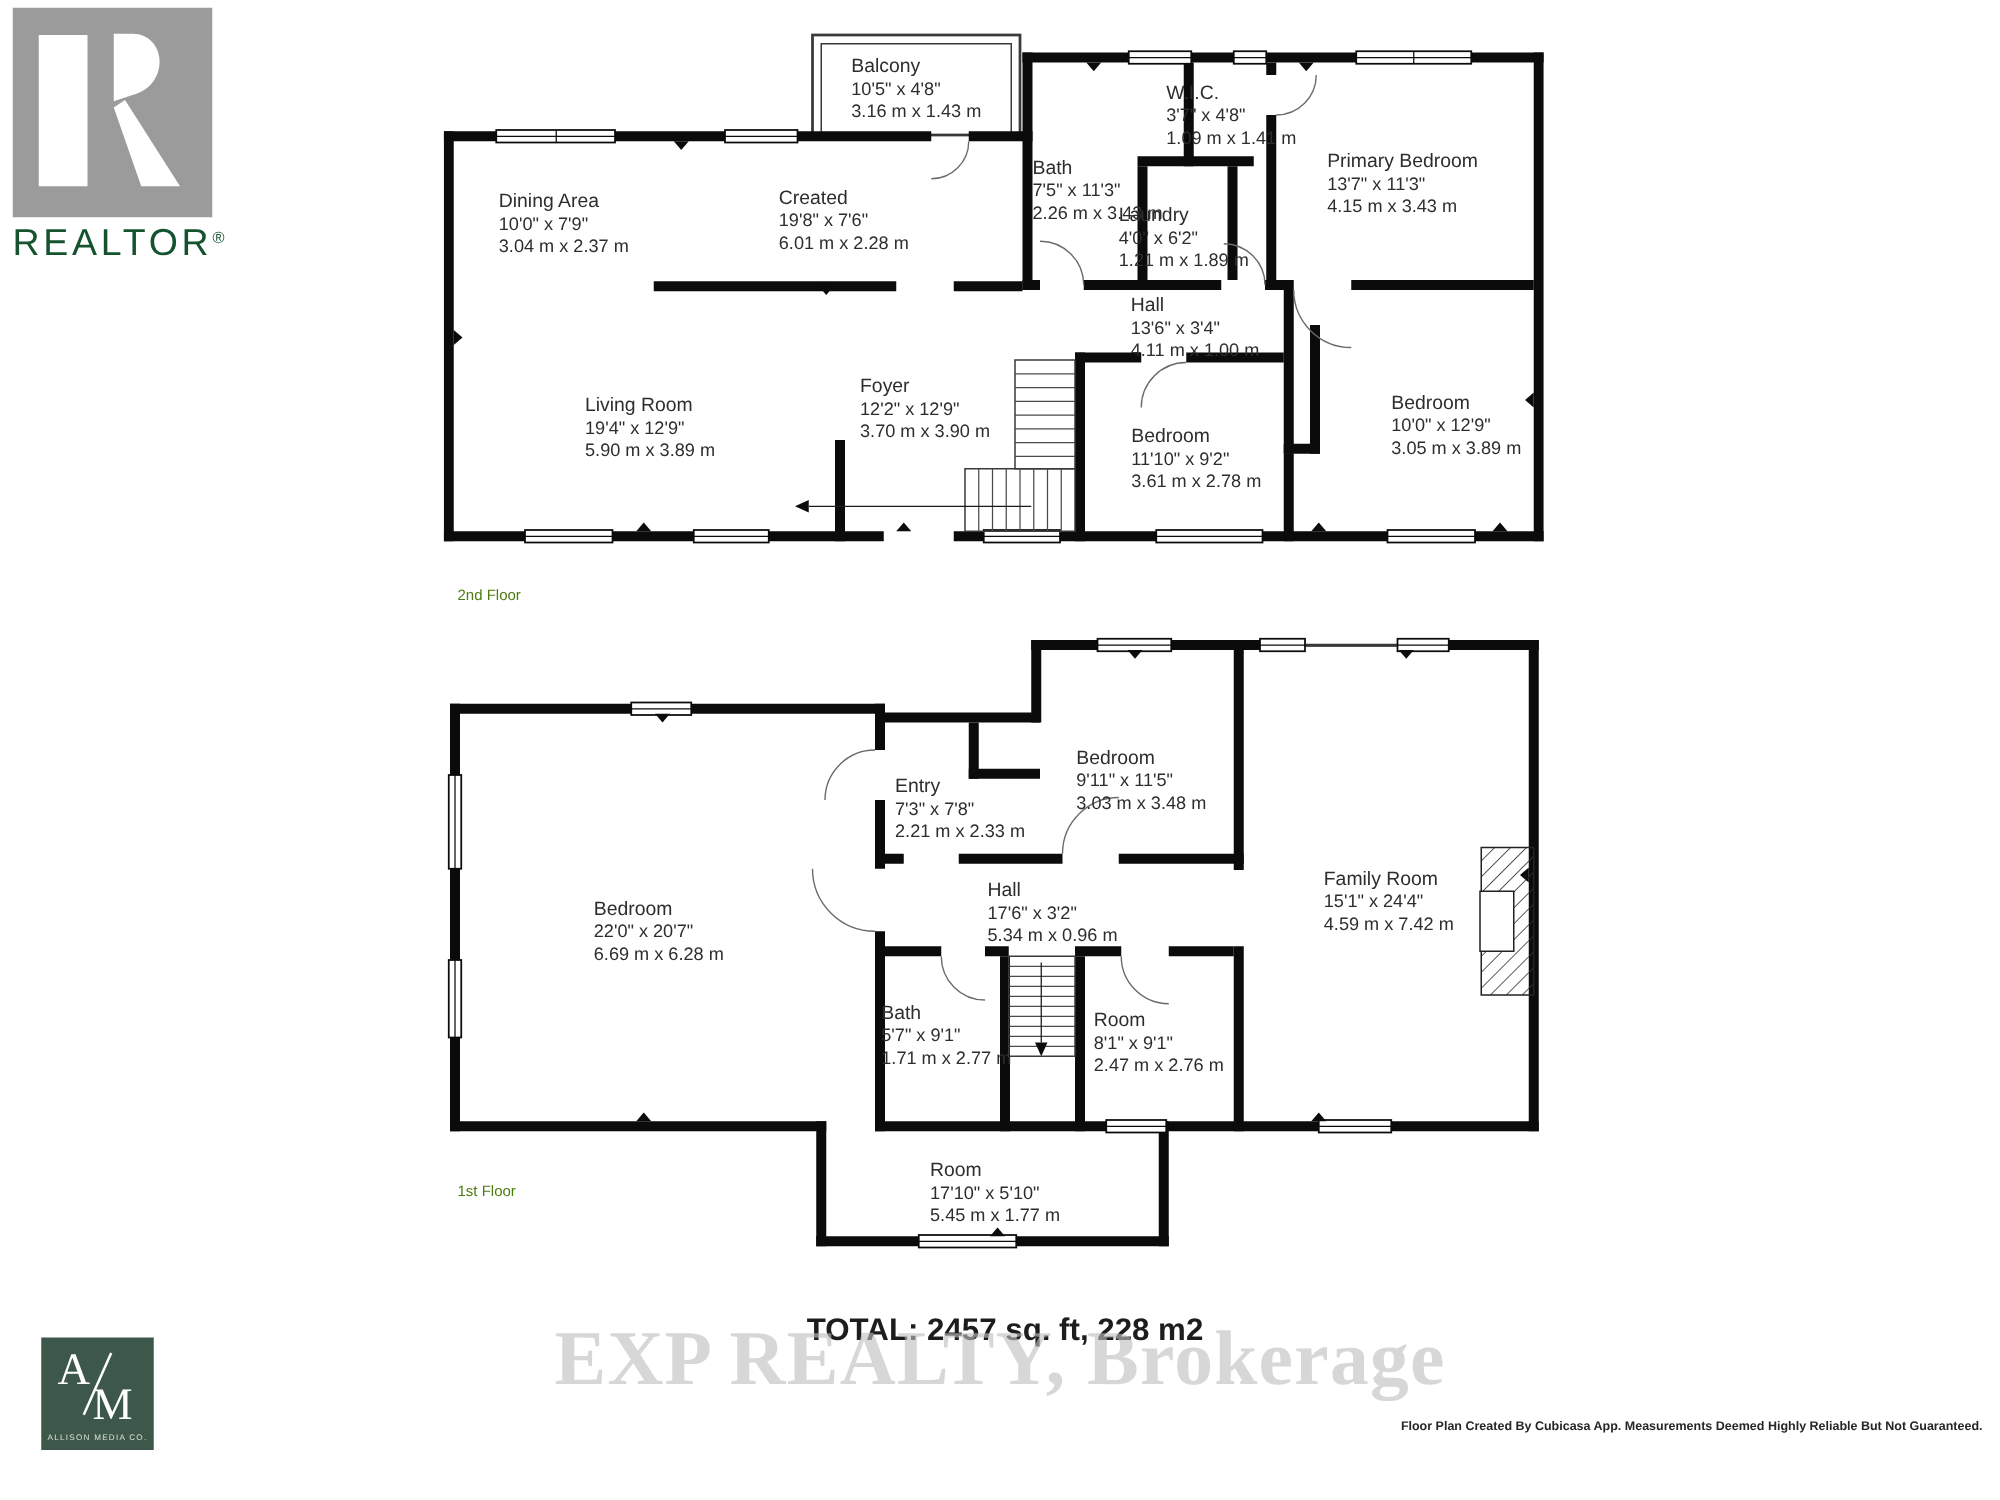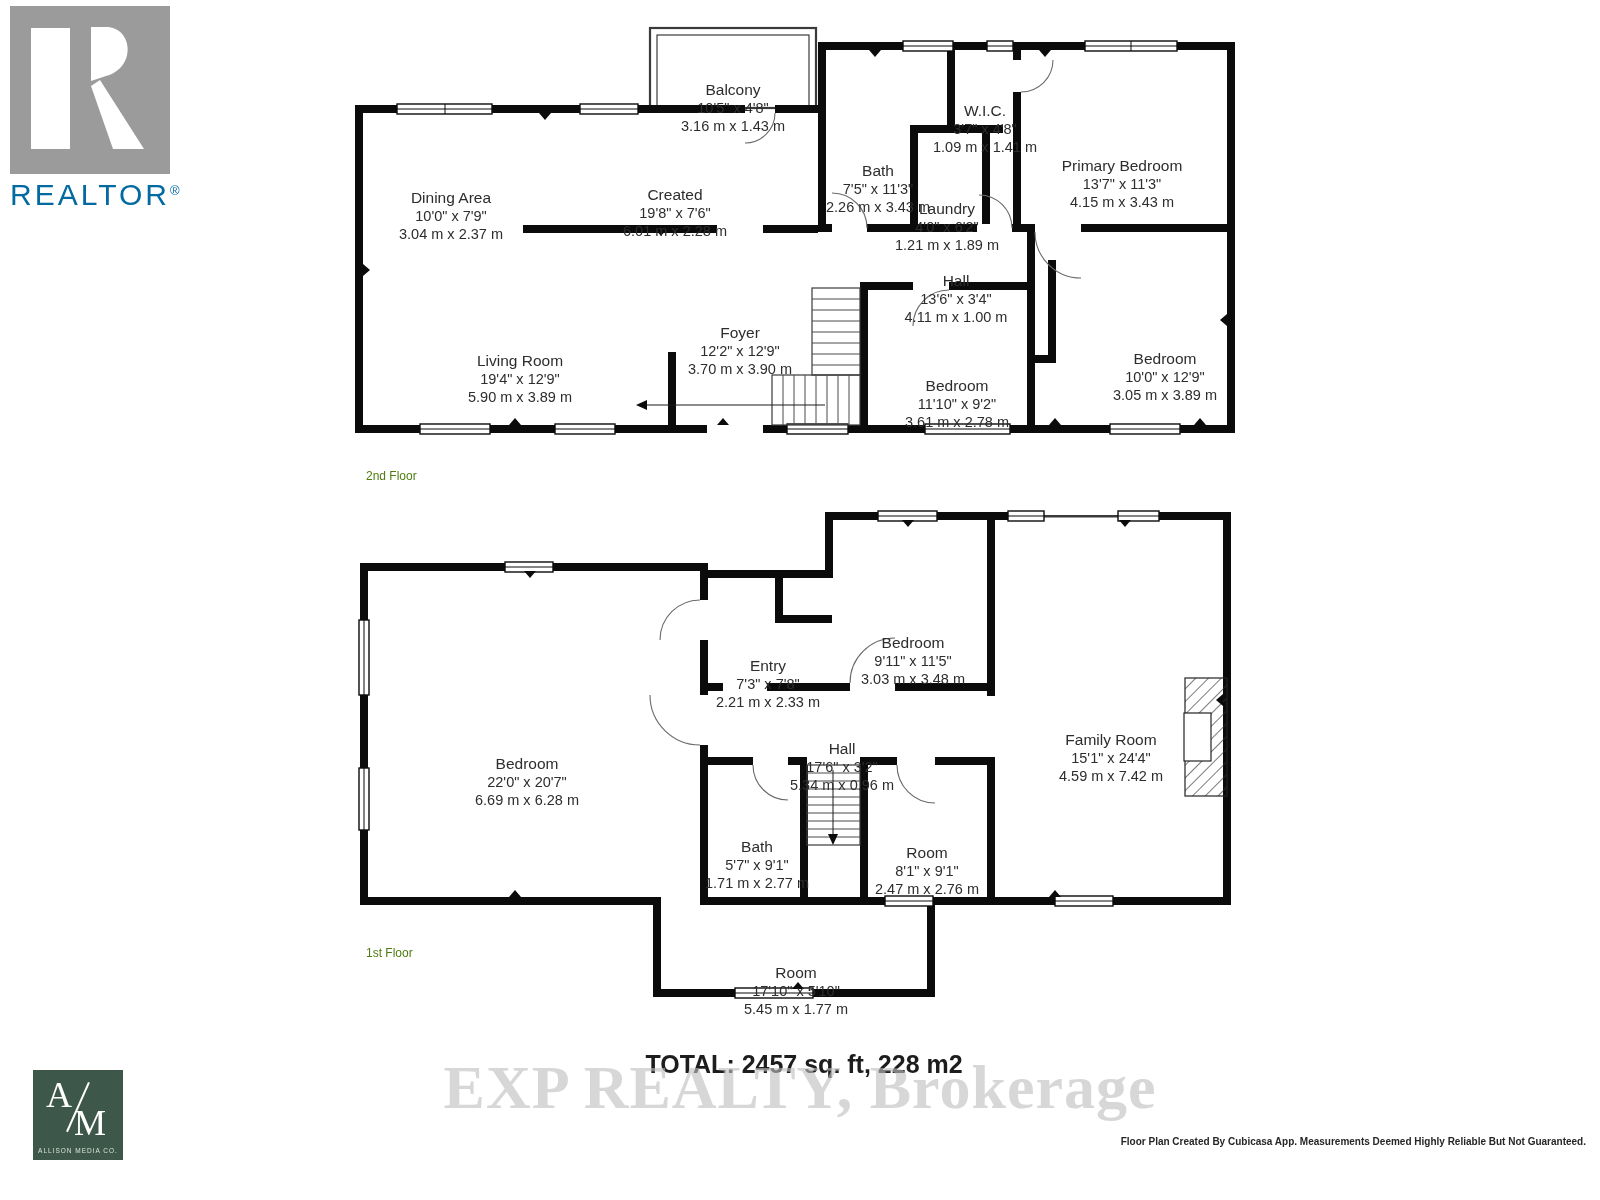--- a/index.html
+++ b/index.html
@@ -1,38 +1,38 @@
 <!DOCTYPE html>
 <html><head>
 <meta charset="utf-8">
 <style>
   html,body{margin:0;padding:0;background:#fff;}
   body{width:1600px;height:1200px;position:relative;font-family:"Liberation Sans",sans-serif;overflow:hidden;}
   .page{position:absolute;inset:0;background:#fff;}
   
   .realtor{position:absolute;left:10px;top:6px;width:210px;}
-  .realtor-word{position:absolute;left:0;top:172px;font-size:30px;letter-spacing:3px;color:#0369a1;font-weight:400;}
+  .realtor-word{position:absolute;left:0;top:172px;font-size:30px;letter-spacing:3px;color:#14532d;font-weight:400;}
   .realtor-reg{font-size:13px;vertical-align:10px;letter-spacing:0;}
   .allison{position:absolute;left:33px;top:1070px;width:90px;height:90px;background:#3d584a;}
   .allison .mono-a{position:absolute;left:13px;top:4px;color:#fff;font-family:"Liberation Serif",serif;font-size:36px;}
   .allison .mono-m{position:absolute;left:41px;top:32px;color:#fff;font-family:"Liberation Serif",serif;font-size:36px;}
   .allison .slash{position:absolute;left:44px;top:10px;width:1.5px;height:54px;background:#fff;transform:rotate(24deg);}
   .allison .cap{position:absolute;left:0;right:0;bottom:6px;text-align:center;color:#d9e2d9;font-size:6.5px;letter-spacing:1px;}
   
   .plan{position:absolute;}
   .plan svg{position:absolute;left:0;top:0;}
   .wall{fill:#0b0b0b;}
   .win{fill:#fff;stroke:#0b0b0b;stroke-width:1.4;}
   .winline{stroke:#0b0b0b;stroke-width:1;}
   .thin{fill:none;stroke:#3a3a3a;stroke-width:1.2;}
   .tread{stroke:#4a4a4a;stroke-width:1;}
   .arc{fill:none;stroke:#6a6a6a;stroke-width:1.1;}
   .marker{fill:#0b0b0b;}
   .thinwall{fill:#3a3a3a;}
-  .room-label{position:absolute;transform:translate(-50%,-50%);text-align:center;color:#2d2d2d;line-height:1.22;white-space:nowrap;margin-top:36px;}
+  .room-label{position:absolute;transform:translate(-50%,-50%);text-align:left;color:#2d2d2d;line-height:1.22;white-space:nowrap;}
   .room-label span{display:block;}
   .rn{font-size:15.5px;}
   .rd{font-size:14.5px;}
   .floor-label{position:absolute;font-size:12px;color:#4d7c0f;}
   
   .summary{position:absolute;left:0;right:14px;top:1050px;text-align:center;color:#1d1d1d;}
   .sum-total{font-size:25px;font-weight:bold;margin:0 0 4px 0;padding-left:22px;}
   .sum-line{font-size:23px;margin:0 0 3px 0;}
   .disclaimer{position:absolute;left:0;right:14px;top:1136px;text-align:right;font-size:10px;font-weight:600;color:#262626;}
   .watermark{position:absolute;left:0;right:0;top:1052px;text-align:center;font-family:"Liberation Serif",serif;font-weight:bold;font-size:62px;letter-spacing:1px;color:rgba(190,190,190,0.62);pointer-events:none;}
@@ -212,21 +212,21 @@
     <div class="room-label" style="left:767px;top:128px">
         <span class="rn">Primary Bedroom</span>
         <span class="rd">13'7" x 11'3"</span>
         <span class="rd">4.15 m x 3.43 m</span>
       </div>
     <div class="room-label" style="left:601px;top:243px">
         <span class="rn">Hall</span>
         <span class="rd">13'6" x 3'4"</span>
         <span class="rd">4.11 m x 1.00 m</span>
       </div>
-    <div class="room-label" style="left:385px;top:295px">
+    <div class="room-label" style="left:385px;top:308px">
         <span class="rn">Foyer</span>
         <span class="rd">12'2" x 12'9"</span>
         <span class="rd">3.70 m x 3.90 m</span>
       </div>
     <div class="room-label" style="left:165px;top:323px">
         <span class="rn">Living Room</span>
         <span class="rd">19'4" x 12'9"</span>
         <span class="rd">5.90 m x 3.89 m</span>
       </div>
     <div class="room-label" style="left:602px;top:348px">

